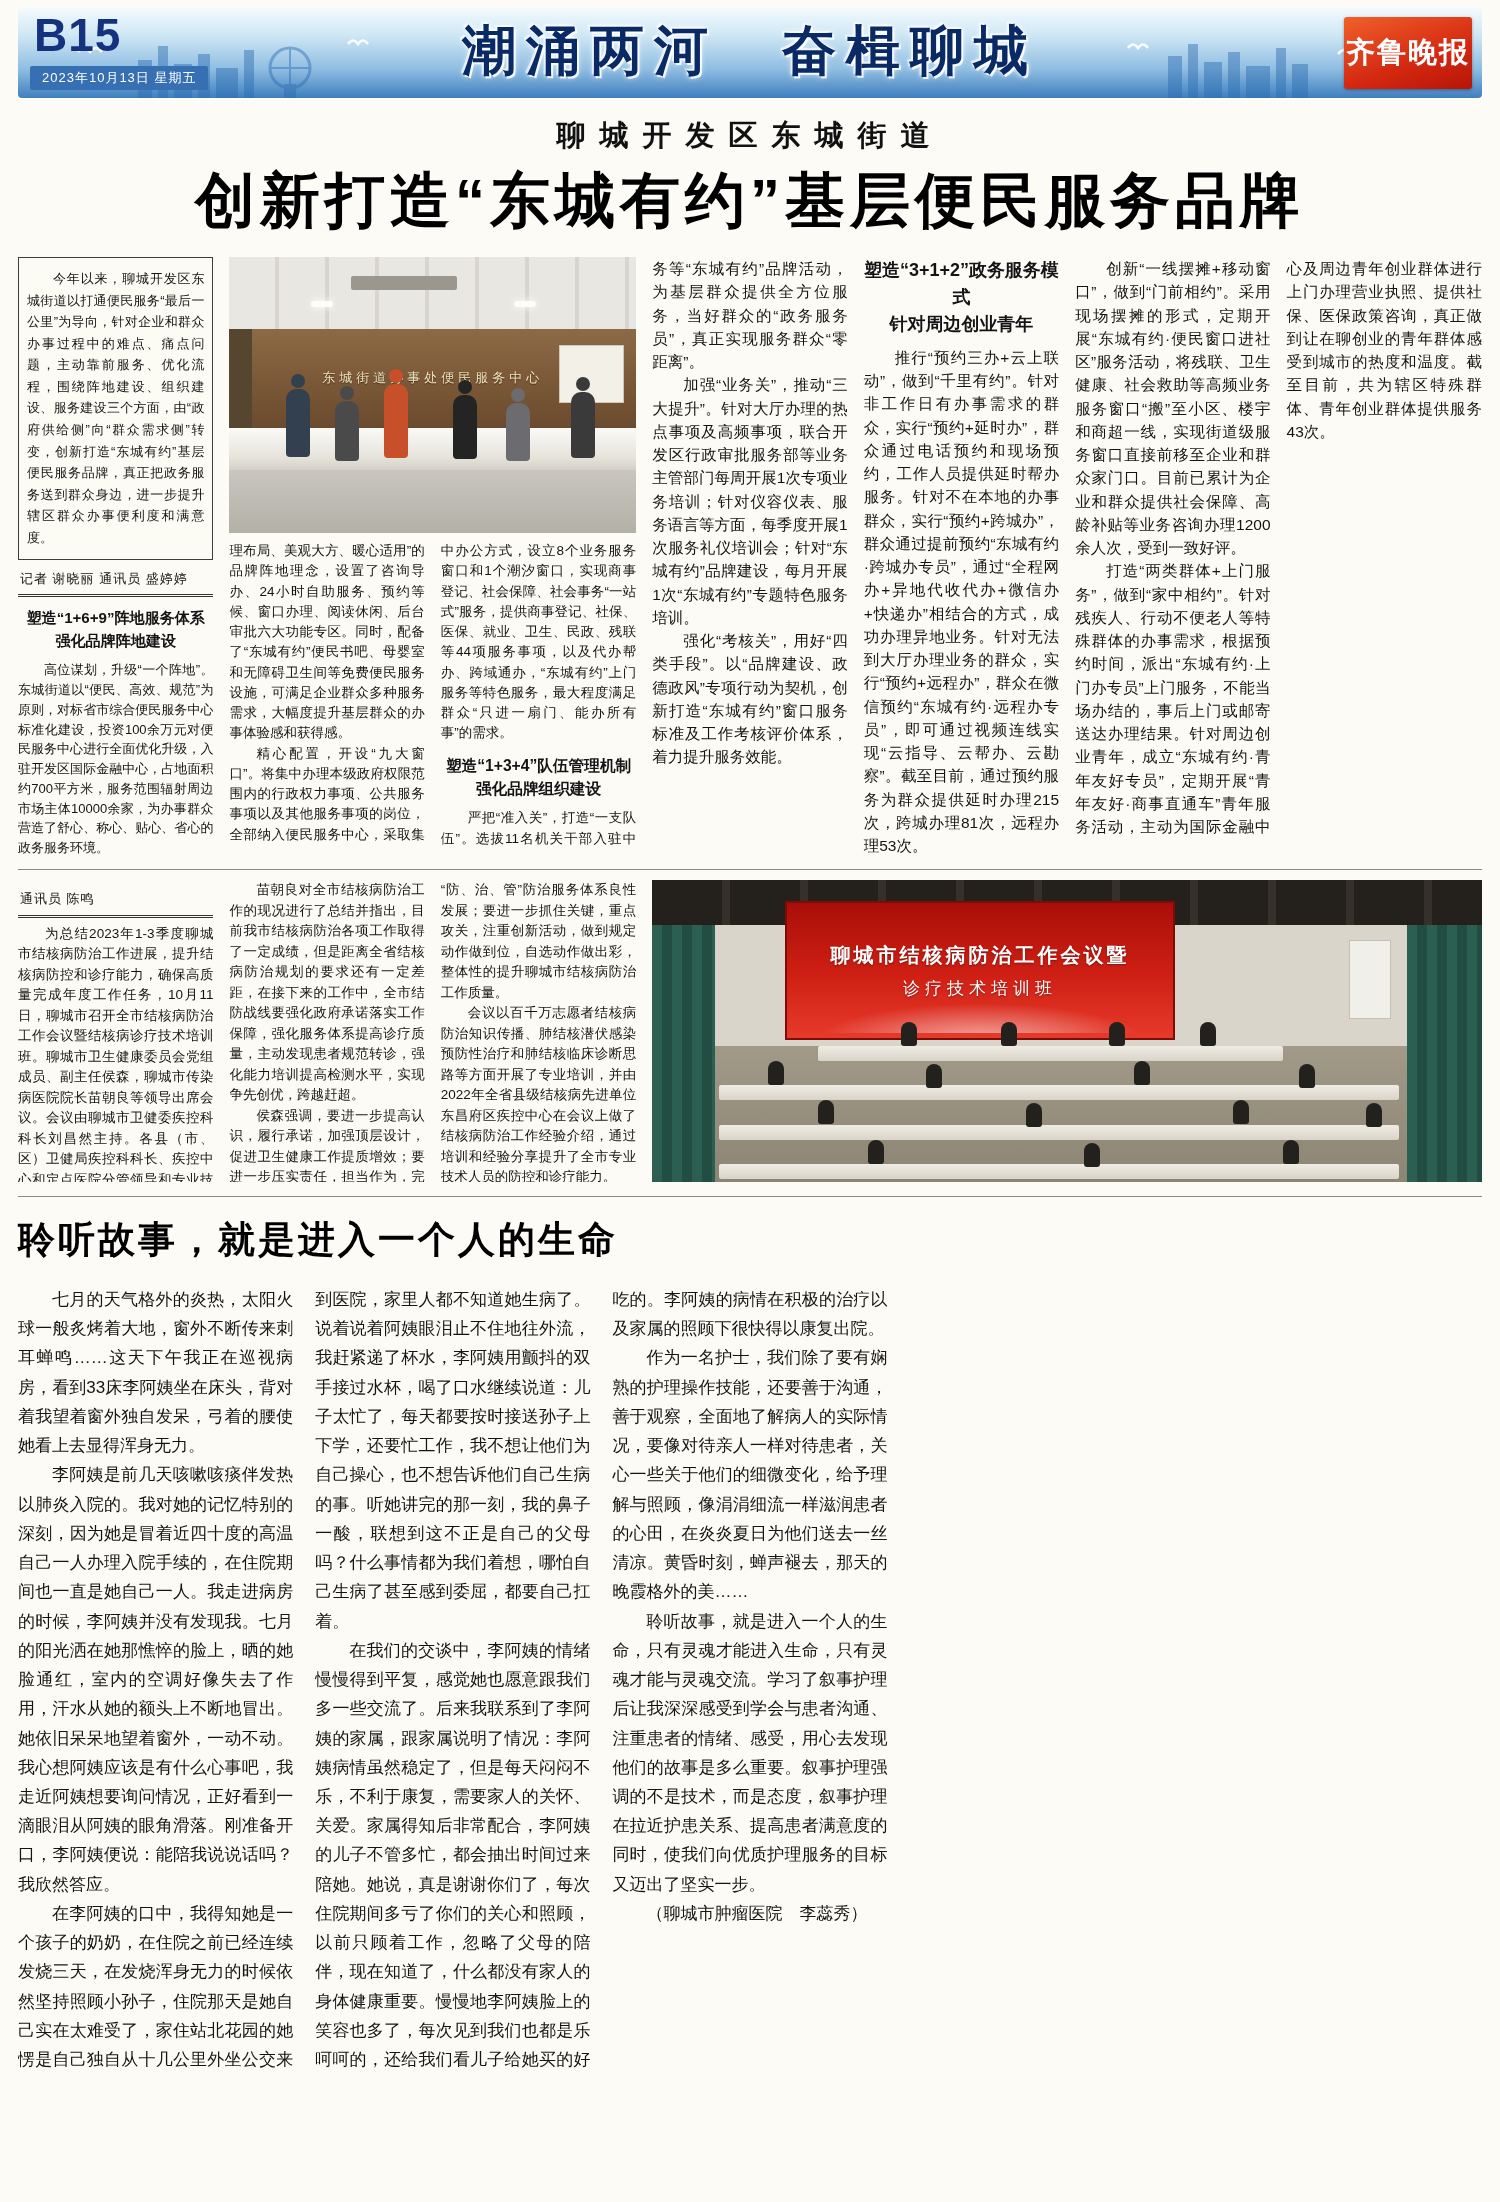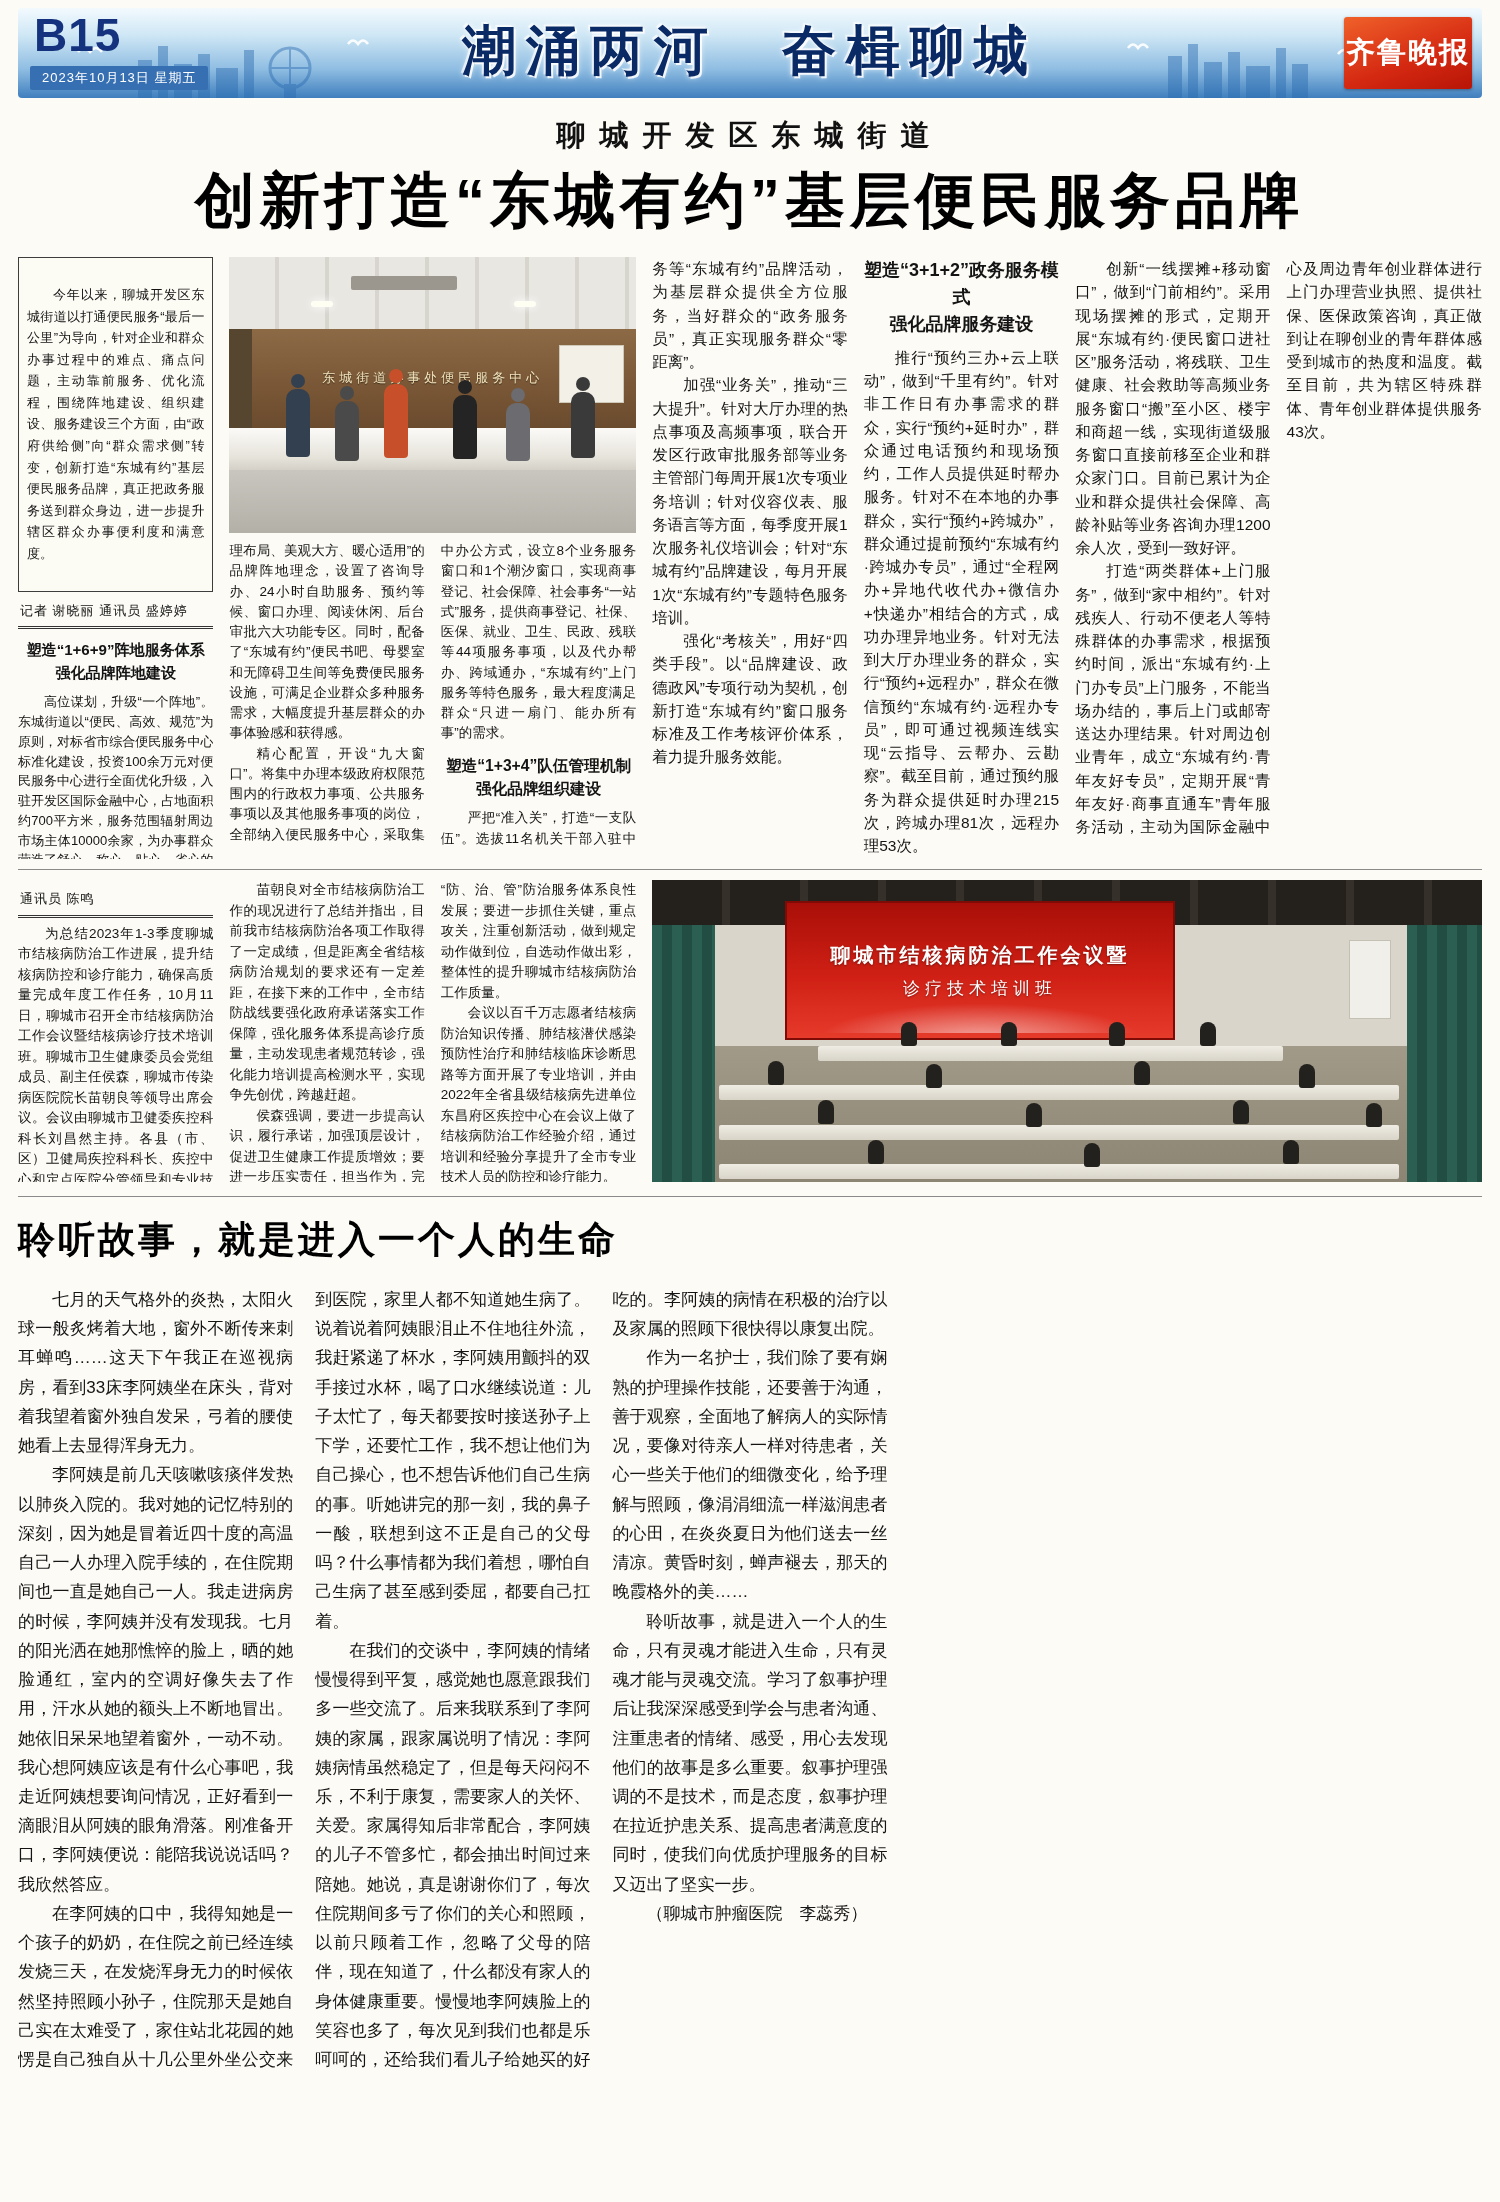--- a/index.html
+++ b/index.html
@@ -21,21 +21,21 @@
   p.cont { text-indent:0; }
   .sec-h { break-inside:avoid; text-align:center; font-weight:800; font-size:1.16em; line-height:1.5; margin:10px 0 8px; }
   .byline { font-size:13px; padding:9px 2px 6px; border-bottom:3px double #333; margin-bottom:6px; letter-spacing:1px; }
 
   
   .a1-head { text-align:center; padding:18px 0 10px; }
   .a1-kicker { font-size:29px; letter-spacing:14px; font-weight:600; color:#111; }
   .a1-headline { font-size:60px; font-weight:900; letter-spacing:5px; margin-top:10px; line-height:1.15; color:#000; }
   .a1-body { display:grid; grid-template-columns:repeat(7,1fr); gap:16px; margin-top:12px; height:602px; }
   .a1-col1 { grid-column:1; overflow:hidden; font-size:13px; line-height:1.52; }
-  .intro-box { border:1px solid #3d3d3d; padding:26px 8px; line-height:1.66; background:#fcfbf4; }
+  .intro-box { border:1px solid #3d3d3d; padding:10px 8px; line-height:1.66; background:#fcfbf4; }
   .a1-mid { grid-column:2 / 4; display:flex; flex-direction:column; }
   .a1-under { columns:2; column-gap:16px; column-fill:auto; height:318px; overflow:hidden; margin-top:8px; font-size:13.5px; line-height:1.5; }
   .a1-right { grid-column:4 / 8; columns:4; column-gap:16px; column-fill:auto; height:602px; overflow:hidden; font-size:15.5px; line-height:1.5; }
 
   
   .photo1 { position:relative; height:276px; overflow:hidden; background:#cfccc6; flex:none; }
   .ph1-ceiling { position:absolute; inset:0 0 auto 0; height:26%; background:repeating-linear-gradient(90deg,#e9e7e2 0 46px,#d8d5cf 46px 50px); }
   .ph1-vent { position:absolute; top:7%; left:30%; width:26%; height:5%; background:#9b968e; border-radius:2px; }
   .ph1-light { position:absolute; top:16%; width:22px; height:6px; border-radius:3px; background:#fffef2; box-shadow:0 0 8px #fff; }
   .ph1-wall { position:absolute; top:26%; left:0; right:0; height:36%; background:linear-gradient(180deg,#8d6a46 0%,#7a5837 55%,#6b4b2e 100%); display:flex; align-items:center; justify-content:center; }
@@ -165,21 +165,21 @@
           <p class="p">严把“准入关”，打造“一支队伍”。选拔11名机关干部入驻中心，组建一支服务全方位、业务全能手的“东城有约”便民服务工作队，通过领办、帮办、代办开展预约帮办、便民窗口进社区、上门服</p>
         </div>
       </div>
 
       <div class="a1-right">
         <p class="p cont">务等“东城有约”品牌活动，为基层群众提供全方位服务，当好群众的“政务服务员”，真正实现服务群众“零距离”。</p>
         <p class="p">加强“业务关”，推动“三大提升”。针对大厅办理的热点事项及高频事项，联合开发区行政审批服务部等业务主管部门每周开展1次专项业务培训；针对仪容仪表、服务语言等方面，每季度开展1次服务礼仪培训会；针对“东城有约”品牌建设，每月开展1次“东城有约”专题特色服务培训。</p>
         <p class="p">强化“考核关”，用好“四类手段”。以“品牌建设、政德政风”专项行动为契机，创新打造“东城有约”窗口服务标准及工作考核评价体系，着力提升服务效能。</p>
         <div class="sec-h">
           <div>塑造“3+1+2”政务服务模式</div>
-          <div>强化品牌服务建设</div>
+          <div>针对周边创业青年</div>
         </div>
         <p class="p">推行“预约三办+云上联动”，做到“千里有约”。针对非工作日有办事需求的群众，实行“预约+延时办”，群众通过电话预约和现场预约，工作人员提供延时帮办服务。针对不在本地的办事群众，实行“预约+跨城办”，群众通过提前预约“东城有约·跨城办专员”，通过“全程网办+异地代收代办+微信办+快递办”相结合的方式，成功办理异地业务。针对无法到大厅办理业务的群众，实行“预约+远程办”，群众在微信预约“东城有约·远程办专员”，即可通过视频连线实现“云指导、云帮办、云勘察”。截至目前，通过预约服务为群众提供延时办理215次，跨城办理81次，远程办理53次。</p>
         <p class="p">创新“一线摆摊+移动窗口”，做到“门前相约”。采用现场摆摊的形式，定期开展“东城有约·便民窗口进社区”服务活动，将残联、卫生健康、社会救助等高频业务服务窗口“搬”至小区、楼宇和商超一线，实现街道级服务窗口直接前移至企业和群众家门口。目前已累计为企业和群众提供社会保障、高龄补贴等业务咨询办理1200余人次，受到一致好评。</p>
         <p class="p">打造“两类群体+上门服务”，做到“家中相约”。针对残疾人、行动不便老人等特殊群体的办事需求，根据预约时间，派出“东城有约·上门办专员”上门服务，不能当场办结的，事后上门或邮寄送达办理结果。针对周边创业青年，成立“东城有约·青年友好专员”，定期开展“青年友好·商事直通车”青年服务活动，主动为国际金融中心及周边青年创业群体进行上门办理营业执照、提供社保、医保政策咨询，真正做到让在聊创业的青年群体感受到城市的热度和温度。截至目前，共为辖区特殊群体、青年创业群体提供服务43次。</p>
       </div>
     </div>
   </div>
 
   <hr class="rule">
 

